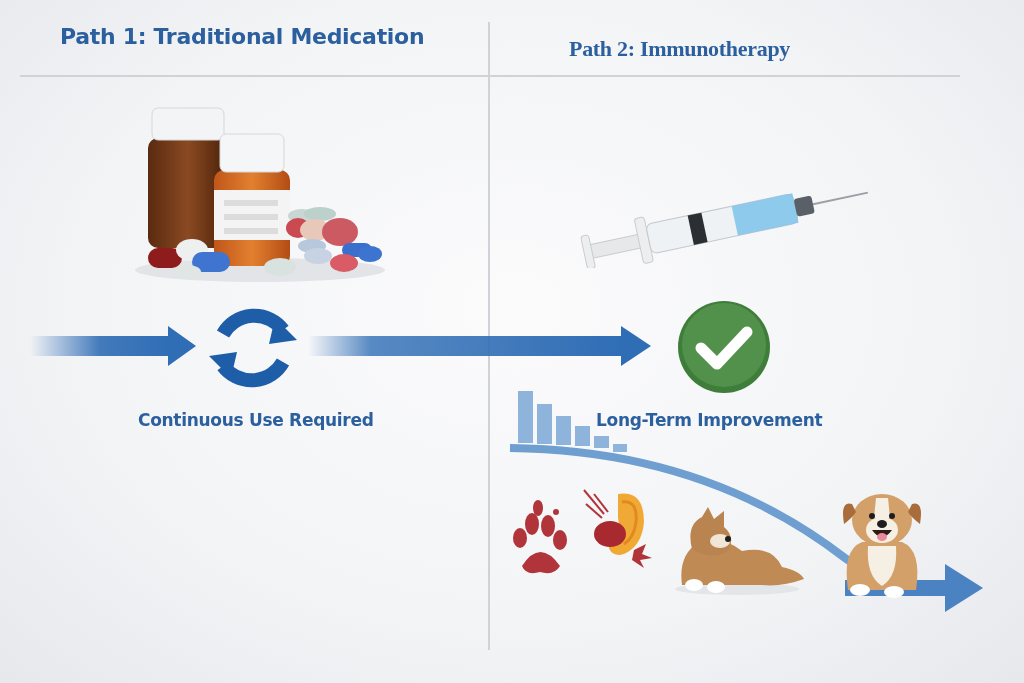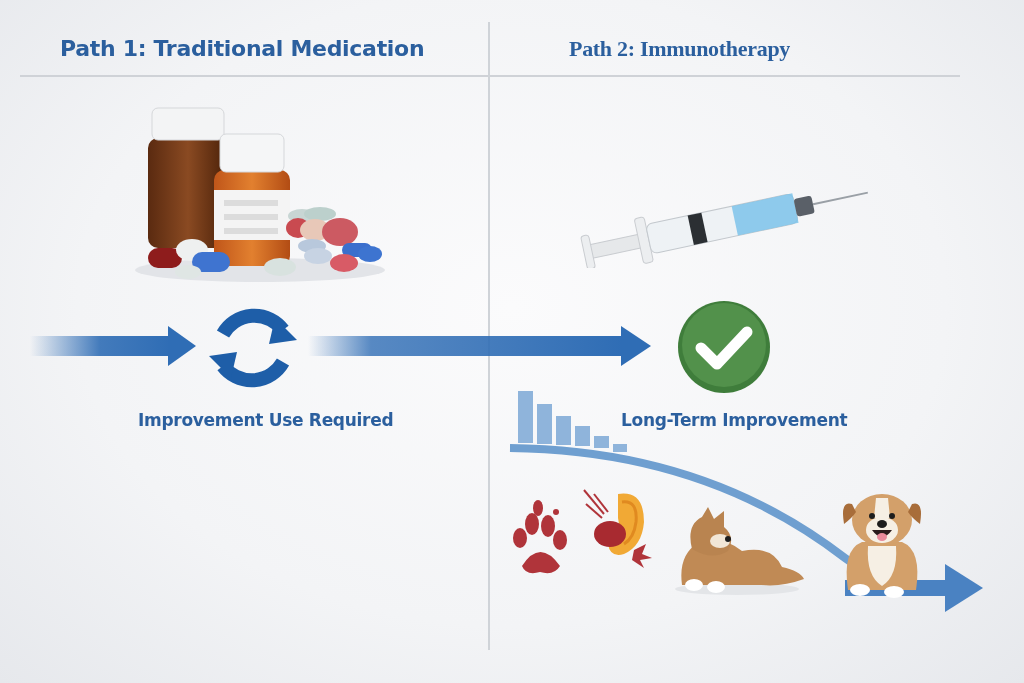--- a/index.html
+++ b/index.html
@@ -14,21 +14,21 @@
     font-family: "DejaVu Sans", sans-serif;
   }
   .hrule { height: 2px; background: #cfd2d7; }
   .vrule { width: 2px; background: #cfd3d8; }
   .caption { color: #2b5f9e; font-weight: bold; font-size: 17px; letter-spacing: -0.3px; }
   svg { display: block; }
 </style>
 </head>
 <body>
 
-<div class="abs title" style="left:60px;top:36px;">Path 1: Traditional Medication</div>
+<div class="abs title" style="left:60px;top:24px;">Path 1: Traditional Medication</div>
 <div class="abs title" style="left:569px;top:36px;font-family:Liberation Serif, serif;">Path 2: Immunotherapy</div>
 <div class="abs hrule" style="left:20px;top:75px;width:940px;"></div>
 <div class="abs vrule" style="left:488px;top:22px;height:628px;"></div>
 
 <div class="abs" style="left:130px;top:100px;width:260px;height:190px;">
   <svg width="260" height="190" viewBox="0 0 260 190">
     <defs>
       <linearGradient id="amber" x1="0" x2="1">
           <stop offset="0" stop-color="#5a2a10"></stop>
           <stop offset="0.5" stop-color="#8a4a22"></stop>
@@ -101,21 +101,21 @@
 
 <div class="abs" style="left:205px;top:300px;">
   <svg width="96" height="96" viewBox="0 0 96 96">
     <path d="M78 30 A36 36 0 0 0 18 34" fill="none" stroke="#1e5ea8" stroke-width="14"></path>
     <path d="M18 66 A36 36 0 0 0 78 62" fill="none" stroke="#1e5ea8" stroke-width="14"></path>
     <polygon points="70,18 92,40 64,44" fill="#1e5ea8"></polygon>
     <polygon points="26,78 4,56 32,52" fill="#1e5ea8"></polygon>
   </svg>
 </div>
 
-<div class="abs caption" style="left:138px;top:410px;">Improvement Use Required</div>
+<div class="abs caption" style="left:138px;top:410px;">Continuous Use Required</div>
 
 <div class="abs" style="left:308px;top:326px;">
   <svg width="350" height="40" viewBox="0 0 350 40">
     <defs>
         <linearGradient id="fadeM" x1="0" x2="1">
           <stop offset="0" stop-color="#2f6db5" stop-opacity="0"></stop>
           <stop offset="0.2" stop-color="#2f6db5" stop-opacity="0.8"></stop>
           <stop offset="1" stop-color="#2f6db5"></stop>
         </linearGradient>
       </defs>
@@ -125,21 +125,21 @@
 </div>
 
 <div class="abs" style="left:675px;top:298px;">
   <svg width="98" height="98" viewBox="0 0 98 98">
     <circle cx="49" cy="49" r="46" fill="#3f7d3b"></circle>
     <circle cx="49" cy="47" r="42" fill="#52914b"></circle>
     <polyline points="26,50 42,66 72,34" fill="none" stroke="#ffffff" stroke-width="11" stroke-linecap="round" stroke-linejoin="round"></polyline>
   </svg>
 </div>
 
-<div class="abs caption" style="left:621px;top:410px;">Long-Term Improvement</div>
+<div class="abs caption" style="left:596px;top:410px;">Long-Term Improvement</div>
 
 <div class="abs" style="left:515px;top:388px;width:120px;height:72px;">
   <svg width="120" height="72" viewBox="0 0 120 72">
     <rect x="3" y="3" width="15" height="52" fill="#8fb4db"></rect>
     <rect x="22" y="16" width="15" height="40" fill="#8fb4db"></rect>
     <rect x="41" y="28" width="15" height="29" fill="#8fb4db"></rect>
     <rect x="60" y="38" width="15" height="20" fill="#8fb4db"></rect>
     <rect x="79" y="48" width="15" height="12" fill="#8fb4db"></rect>
     <rect x="98" y="56" width="14" height="8" fill="#8fb4db"></rect>
   </svg>

